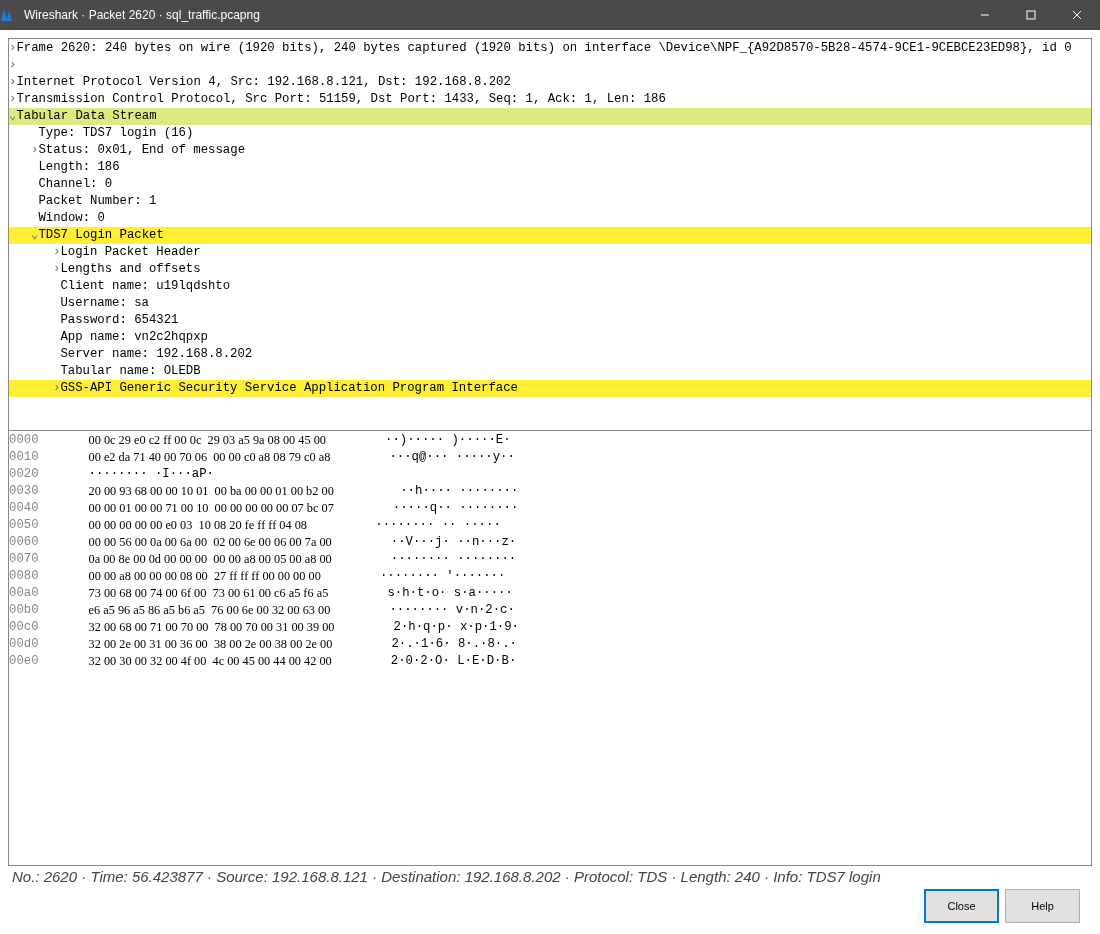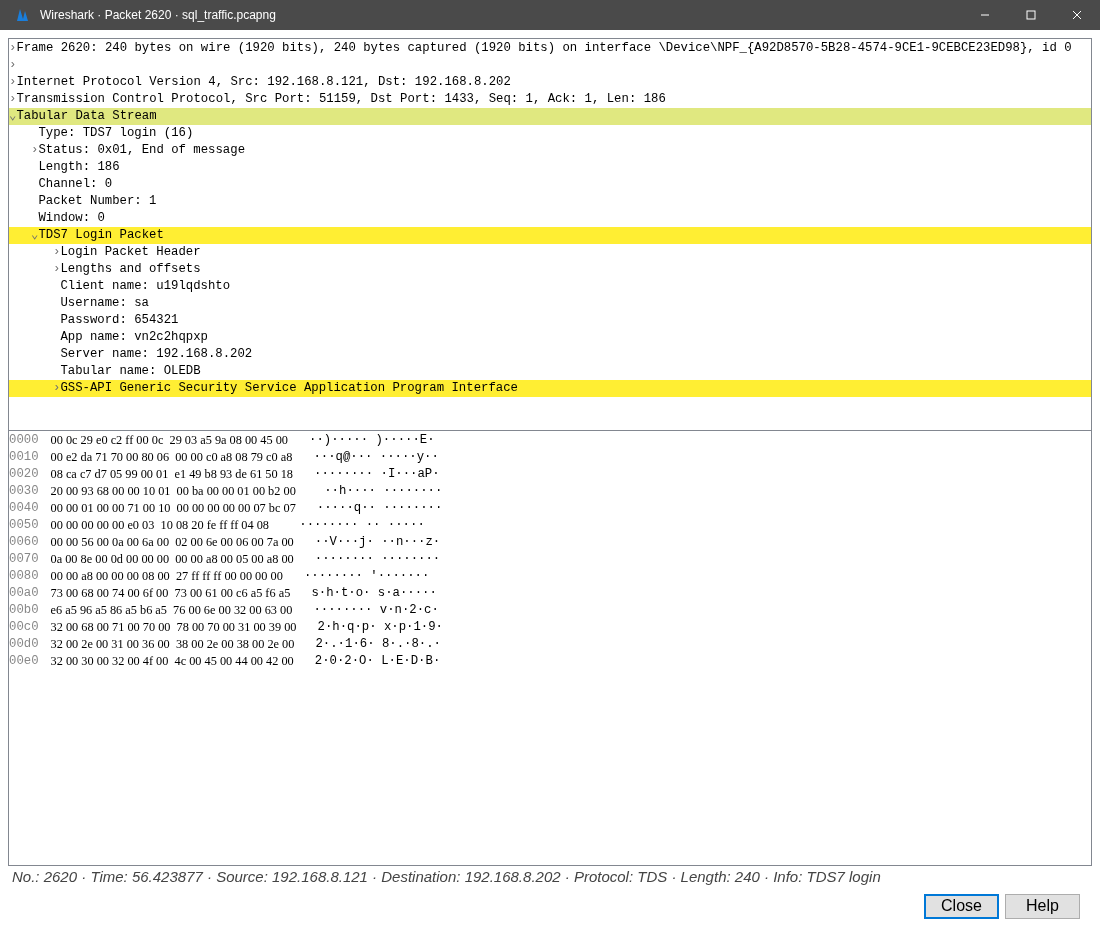--- a/index.html
+++ b/index.html
@@ -1,37 +1,37 @@
 <!DOCTYPE html>
 <html><head>
 <meta charset="utf-8">
 <style>
   * { margin:0; padding:0; box-sizing:border-box; }
   body { width:1100px; height:934px; background:#fff; font-family:"Segoe UI",Tahoma,sans-serif; font-size:12px; color:#000; overflow:hidden; }
-  .titlebar { height:30px; background:#4a4a4a; display:flex; align-items:center; padding-left:16px; color:#fff; }
+  .titlebar { height:30px; background:#4a4a4a; display:flex; align-items:center; padding-left:0; color:#fff; }
   .titlebar .fin { width:16px; height:16px; margin-right:8px; display:inline-block; }
   .titlebar .title { flex:1; font-size:12px; }
   .winbtns { display:flex; height:100%; }
   .winbtn { width:46px; display:flex; align-items:center; justify-content:center; color:#fff; }
   .content { padding:8px; display:flex; flex-direction:column; height:904px; }
   .tree-pane { border:1px solid #828790; background:#fff; height:395px; overflow:auto; font-family:Consolas,"Courier New",monospace; font-size:12.3px; line-height:17px; padding:1px 0; }
   .hex-pane  { border:1px solid #828790; background:#fff; height:438px; overflow:auto; font-family:Consolas,"Courier New",monospace; font-size:12.3px; line-height:17px; margin-top:-1px; padding:1px 0; }
   .row { white-space:pre; display:flex; align-items:center; height:17px; }
   .row.hl-lime   { background:#e0e880; }
   .row.hl-yellow { background:#ffee33; }
   .arrow { width:14px; text-align:center; color:#6f6f6f; user-select:none; }
   .arrow.empty { color:transparent; }
   .ind0 { padding-left:0; } .ind1 { padding-left:22px; } .ind2 { padding-left:44px; }
-  .hex-row { white-space:pre; height:17px; display:flex; }
+  .hex-row { white-space:pre; height:17px; display:flex;gap:38px; }
   .hex-off { color:#888; margin-right:12px; }
   .hex-bytes { margin-right:18px;font-family:Liberation Serif, serif; }
   .hex-ascii { }
   .statusbar { height:20px; display:flex; align-items:center; padding:0 4px; font-style:italic; font-size:15px; color:#444; }
   .footer { height:40px; display:flex; align-items:center; justify-content:flex-end; padding-right:12px; gap:6px; }
-  .btn { min-width:75px; height:25px; border:1px solid #adadad; background:#e1e1e1; font-size:16px; cursor:pointer; }
+  .btn { min-width:75px; height:34px; border:1px solid #adadad; background:#e1e1e1; font-size:11px; cursor:pointer; }
   .btn.primary { border:2px solid #0078d7; background:#e1e1e1; }
 </style>
 </head>
 <body>
 
 <div class="titlebar">
   <span class="fin">
     <svg viewBox="0 0 16 16">
         <path d="M1 14 L4 2 L7 12 L9 4 L12 14 Z" fill="#1a7edb"></path>
       </svg>
@@ -76,22 +76,22 @@
       <div class="row"><span class="ind2"><span class="arrow empty">·</span></span><span>Client name: u19lqdshto</span></div>
       <div class="row"><span class="ind2"><span class="arrow empty">·</span></span><span>Username: sa</span></div>
       <div class="row"><span class="ind2"><span class="arrow empty">·</span></span><span>Password: 654321</span></div>
       <div class="row"><span class="ind2"><span class="arrow empty">·</span></span><span>App name: vn2c2hqpxp</span></div>
       <div class="row"><span class="ind2"><span class="arrow empty">·</span></span><span>Server name: 192.168.8.202</span></div>
       <div class="row"><span class="ind2"><span class="arrow empty">·</span></span><span>Tabular name: OLEDB</span></div>
       <div class="row hl-yellow"><span class="ind2"><span class="arrow">›</span></span><span>GSS-API Generic Security Service Application Program Interface</span></div>
     </div>
   <div class="hex-pane" id="hex">
       <div class="hex-row"><span class="hex-off">0000</span><span class="hex-bytes">00 0c 29 e0 c2 ff 00 0c  29 03 a5 9a 08 00 45 00 </span><span class="hex-ascii">··)····· )·····E·</span></div>
-      <div class="hex-row"><span class="hex-off">0010</span><span class="hex-bytes">00 e2 da 71 70 00 80 06  00 00 c0 a8 08 79 c0 a8 </span><span class="hex-ascii">···q@··· ·····y··</span></div>
-      <div class="hex-row"><span class="hex-off">0020</span><span class="hex-bytes">08 ca c7 d7 05 99 00 01  e1 49 b8 93 de 61 50 18 </span><span class="hex-ascii">········ ·I···aP·</span></div>
+      <div class="hex-row"><span class="hex-off">0010</span><span class="hex-bytes">00 e2 da 71 40 00 70 06  00 00 c0 a8 08 79 c0 a8 </span><span class="hex-ascii">···q@··· ·····y··</span></div>
+      <div class="hex-row"><span class="hex-off">0020</span><span class="hex-ascii">········ ·I···aP·</span></div>
       <div class="hex-row"><span class="hex-off">0030</span><span class="hex-bytes">20 00 93 68 00 00 10 01  00 ba 00 00 01 00 b2 00 </span><span class="hex-ascii"> ··h···· ········</span></div>
       <div class="hex-row"><span class="hex-off">0040</span><span class="hex-bytes">00 00 01 00 00 71 00 10  00 00 00 00 00 07 bc 07 </span><span class="hex-ascii">·····q·· ········</span></div>
       <div class="hex-row"><span class="hex-off">0050</span><span class="hex-bytes">00 00 00 00 00 e0 03  10 08 20 fe ff ff 04 08    </span><span class="hex-ascii">········ ·· ·····</span></div>
       <div class="hex-row"><span class="hex-off">0060</span><span class="hex-bytes">00 00 56 00 0a 00 6a 00  02 00 6e 00 06 00 7a 00 </span><span class="hex-ascii">··V···j· ··n···z·</span></div>
       <div class="hex-row"><span class="hex-off">0070</span><span class="hex-bytes">0a 00 8e 00 0d 00 00 00  00 00 a8 00 05 00 a8 00 </span><span class="hex-ascii">········ ········</span></div>
       <div class="hex-row"><span class="hex-off">0080</span><span class="hex-bytes">00 00 a8 00 00 00 08 00  27 ff ff ff 00 00 00 00 </span><span class="hex-ascii">········ '·······</span></div>
       <div class="hex-row"><span class="hex-off">00a0</span><span class="hex-bytes">73 00 68 00 74 00 6f 00  73 00 61 00 c6 a5 f6 a5 </span><span class="hex-ascii">s·h·t·o· s·a·····</span></div>
       <div class="hex-row"><span class="hex-off">00b0</span><span class="hex-bytes">e6 a5 96 a5 86 a5 b6 a5  76 00 6e 00 32 00 63 00 </span><span class="hex-ascii">········ v·n·2·c·</span></div>
       <div class="hex-row"><span class="hex-off">00c0</span><span class="hex-bytes">32 00 68 00 71 00 70 00  78 00 70 00 31 00 39 00 </span><span class="hex-ascii">2·h·q·p· x·p·1·9·</span></div>
       <div class="hex-row"><span class="hex-off">00d0</span><span class="hex-bytes">32 00 2e 00 31 00 36 00  38 00 2e 00 38 00 2e 00 </span><span class="hex-ascii">2·.·1·6· 8·.·8·.·</span></div>

